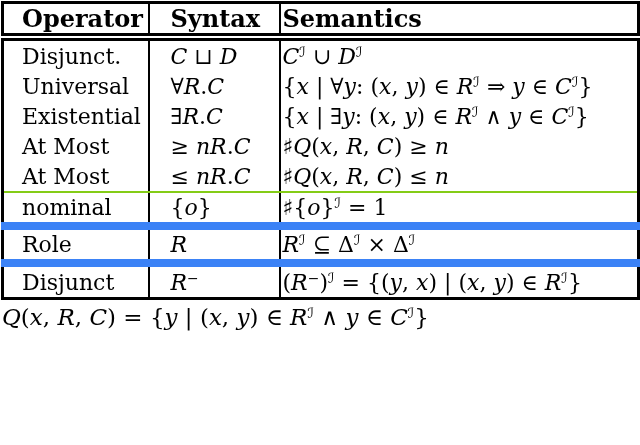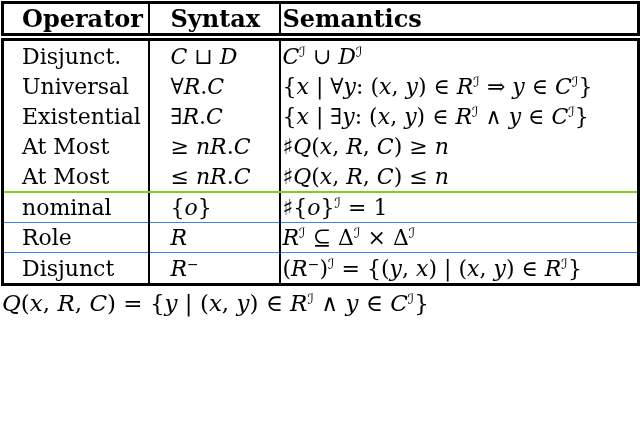--- a/index.html
+++ b/index.html
@@ -19,21 +19,21 @@
   col.c3{width:359px}
   th,td{
     padding:0;text-align:left;vertical-align:middle;white-space:nowrap;
     border-left:2px solid #000;border-right:2px solid #000;
   }
   th{font-size:24px;font-weight:bold;height:25px}
   thead th{border-bottom:8px double #000}
   td{font-size:22px}
   tbody.g1 td{height:30px}
   tbody.g1 tr:last-child td{border-bottom:2px solid #84cc16}
-  tbody.g2 td,tbody.g3 td{height:29px;border-bottom:1px solid #3b82f6}
+  tbody.g2 td,tbody.g3 td{height:29px;border-bottom:8px solid #3b82f6}
   tbody.g4 td{height:30px}
   th:nth-child(1),td:nth-child(1){padding-left:18px}
   th:nth-child(2),td:nth-child(2){padding-left:21px}
   th:nth-child(3),td:nth-child(3){padding-left:2px}
   .mv{font-style:italic}
   .mr{font-style:normal}
   sup.ms{font-size:14px;line-height:0;vertical-align:7px;font-style:normal}
   .footnote{margin:4px 0 0 2px;font-size:23px;line-height:26px;white-space:nowrap}
 </style>
 </head>

